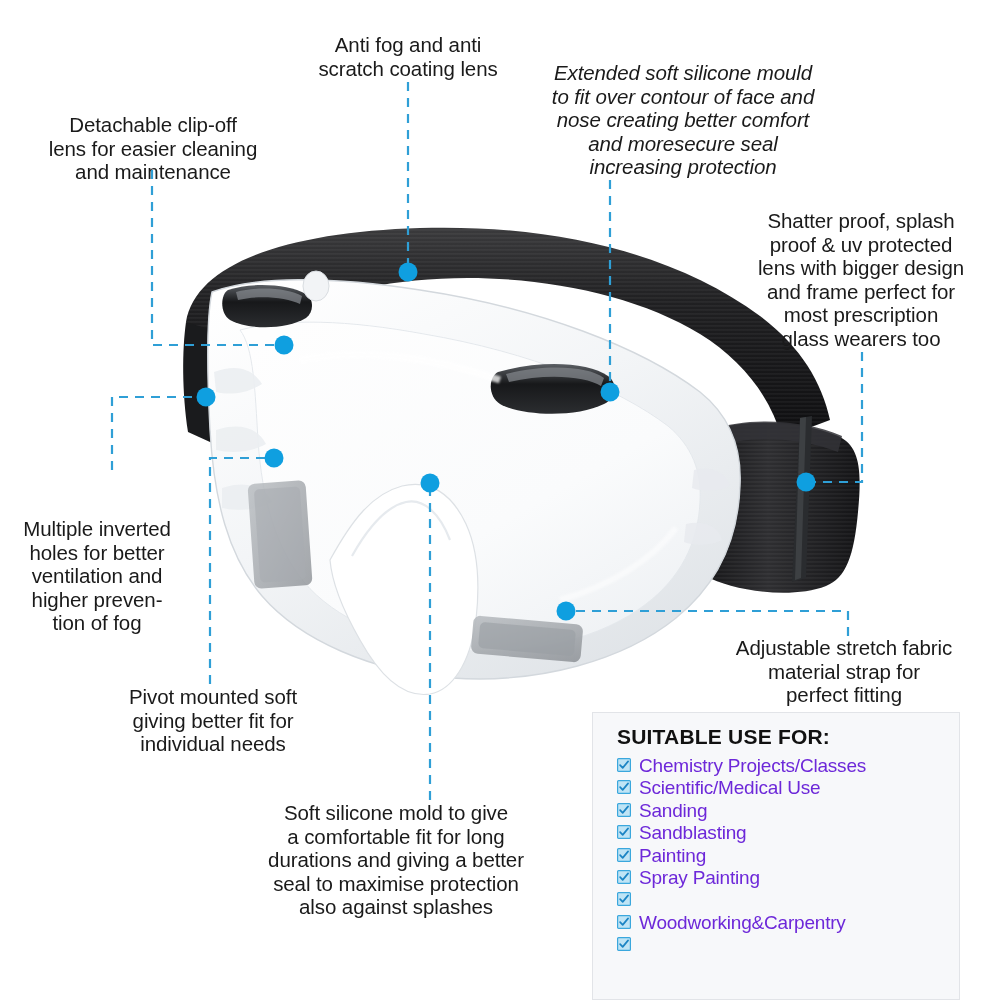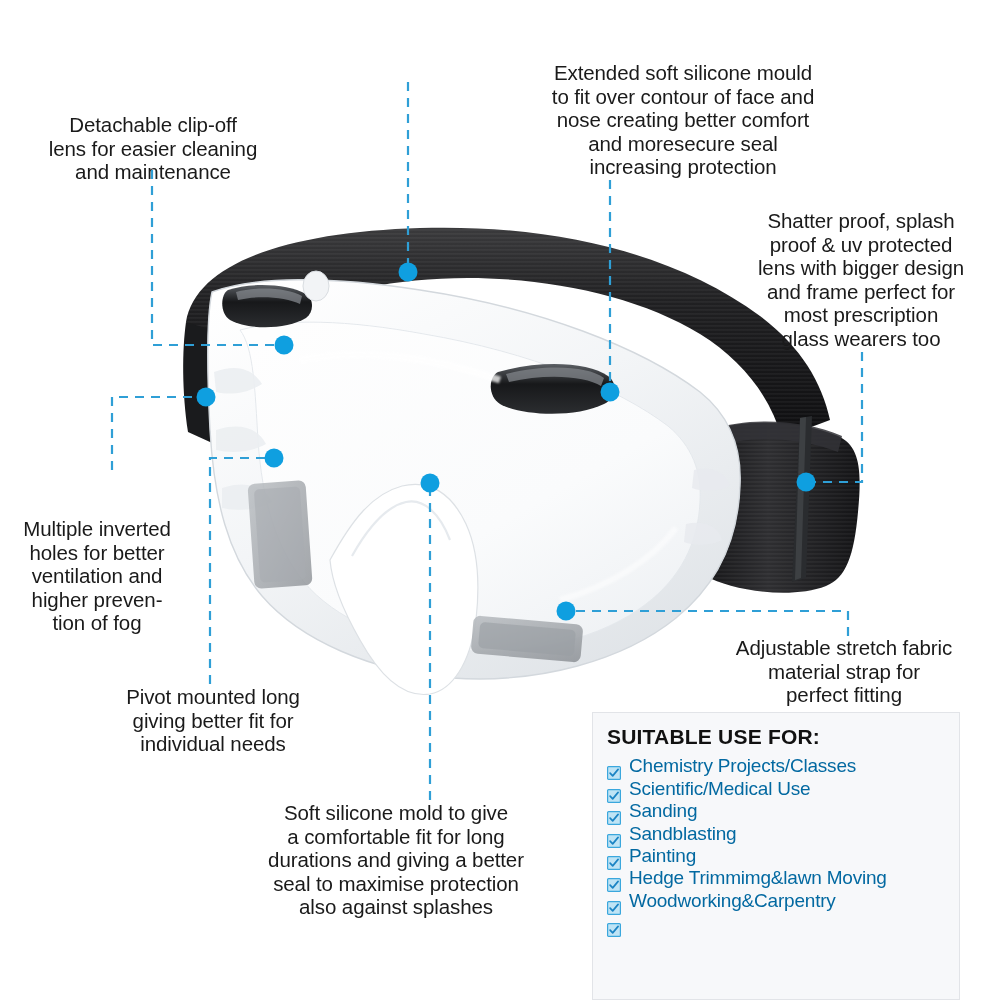--- a/index.html
+++ b/index.html
@@ -41,35 +41,35 @@
   
   #use-panel {
     position: absolute;
     left: 592px;
     top: 712px;
     width: 368px;
     height: 288px;
     background: #f7f8fa;
     border: 1px solid #e2e4e8;
     box-sizing: border-box;
-    padding: 12px 0 0 14px;
+    padding: 12px 0 0 24px;
   }
   #use-panel-title {
     font-size: 21px;
     font-weight: bold;
     color: #111111;
     letter-spacing: 0.2px;
     margin-bottom: 6px;
   }
   .use-item {
     display: flex;
-    align-items: flex-end;
+    align-items: flex-start;
     height: 22.4px;
     font-size: 19px;
-    color: #0369a1;
+    color: #6d28d9;
     letter-spacing: -0.2px;
   }
   .use-check {
     flex: 0 0 auto;
     width: 14px;
     height: 14px;
     margin-right: 8px;
     position: relative;
     top: 0px;
   }
@@ -236,45 +236,47 @@
       <circle cx="284" cy="345" r="9.5"></circle>
       <circle cx="610" cy="392" r="9.5"></circle>
       <circle cx="806" cy="482" r="9.5"></circle>
       <circle cx="206" cy="397" r="9.5"></circle>
       <circle cx="274" cy="458" r="9.5"></circle>
       <circle cx="430" cy="483" r="9.5"></circle>
       <circle cx="566" cy="611" r="9.5"></circle>
     </g>
   </svg>
 
+  <div class="callout" style="left:298px; top:33px; width:220px;">Anti fog and anti
+scratch coating lens</div>
 
   <div class="callout" style="left:28px; top:113px; width:250px;">Detachable clip-off
 lens for easier cleaning
 and maintenance</div>
 
-  <div class="callout" style="left:523px; top:61px; width:320px;">Extended soft silicone mould
+  <div class="callout" style="left:523px; top:61px; width:320px;font-style:italic;">Extended soft silicone mould
 to fit over contour of face and
 nose creating better comfort
 and moresecure seal
 increasing protection</div>
 
   <div class="callout" style="left:737px; top:209px; width:248px;">Shatter proof, splash
 proof &amp; uv protected
 lens with bigger design
 and frame perfect for
 most prescription
 glass wearers too</div>
 
   <div class="callout" style="left:4px; top:473px; width:186px;margin-top:44px;">Multiple inverted
 holes for better
 ventilation and
 higher preven-
 tion of fog</div>
 
-  <div class="callout" style="left:96px; top:685px; width:234px;">Pivot mounted long
+  <div class="callout" style="left:96px; top:685px; width:234px;">Pivot mounted soft
 giving better fit for
 individual needs</div>
 
   <div class="callout" style="left:236px; top:801px; width:320px;">Soft silicone mold to give
 a comfortable fit for long
 durations and giving a better
 seal to maximise protection
 also against splashes</div>
 
   <div class="callout" style="left:706px; top:636px; width:276px;">Adjustable stretch fabric
@@ -327,29 +329,37 @@
   <div class="use-item">
     <span class="use-check">
       <svg viewBox="0 0 14 14" width="14" height="14" xmlns="http://www.w3.org/2000/svg">
         <rect x="0.6" y="0.6" width="12.8" height="12.8" rx="1" fill="#bfe4f5" stroke="#3aa7dd" stroke-width="1.2"></rect>
         <path d="M3.1,7.2 L5.7,9.9 L11.1,3.4" fill="none" stroke="#1b84c4" stroke-width="1.7" stroke-linecap="round" stroke-linejoin="round"></path>
       </svg>
     </span>
     <span class="use-label">Painting</span>
   </div>
 
-
-  <div class="use-item">
-    <span class="use-check">
-      <svg viewBox="0 0 14 14" width="14" height="14" xmlns="http://www.w3.org/2000/svg">
-        <rect x="0.6" y="0.6" width="12.8" height="12.8" rx="1" fill="#bfe4f5" stroke="#3aa7dd" stroke-width="1.2"></rect>
-        <path d="M3.1,7.2 L5.7,9.9 L11.1,3.4" fill="none" stroke="#1b84c4" stroke-width="1.7" stroke-linecap="round" stroke-linejoin="round"></path>
-      </svg>
-    </span>
-    <span class="use-label">Hedge Trimmimg&amp;lawn Moving</span>
+  <div class="use-item">
+    <span class="use-check">
+      <svg viewBox="0 0 14 14" width="14" height="14" xmlns="http://www.w3.org/2000/svg">
+        <rect x="0.6" y="0.6" width="12.8" height="12.8" rx="1" fill="#bfe4f5" stroke="#3aa7dd" stroke-width="1.2"></rect>
+        <path d="M3.1,7.2 L5.7,9.9 L11.1,3.4" fill="none" stroke="#1b84c4" stroke-width="1.7" stroke-linecap="round" stroke-linejoin="round"></path>
+      </svg>
+    </span>
+    <span class="use-label">Spray Painting</span>
+  </div>
+
+  <div class="use-item">
+    <span class="use-check">
+      <svg viewBox="0 0 14 14" width="14" height="14" xmlns="http://www.w3.org/2000/svg">
+        <rect x="0.6" y="0.6" width="12.8" height="12.8" rx="1" fill="#bfe4f5" stroke="#3aa7dd" stroke-width="1.2"></rect>
+        <path d="M3.1,7.2 L5.7,9.9 L11.1,3.4" fill="none" stroke="#1b84c4" stroke-width="1.7" stroke-linecap="round" stroke-linejoin="round"></path>
+      </svg>
+    </span>
   </div>
 
   <div class="use-item">
     <span class="use-check">
       <svg viewBox="0 0 14 14" width="14" height="14" xmlns="http://www.w3.org/2000/svg">
         <rect x="0.6" y="0.6" width="12.8" height="12.8" rx="1" fill="#bfe4f5" stroke="#3aa7dd" stroke-width="1.2"></rect>
         <path d="M3.1,7.2 L5.7,9.9 L11.1,3.4" fill="none" stroke="#1b84c4" stroke-width="1.7" stroke-linecap="round" stroke-linejoin="round"></path>
       </svg>
     </span>
     <span class="use-label">Woodworking&amp;Carpentry</span>

